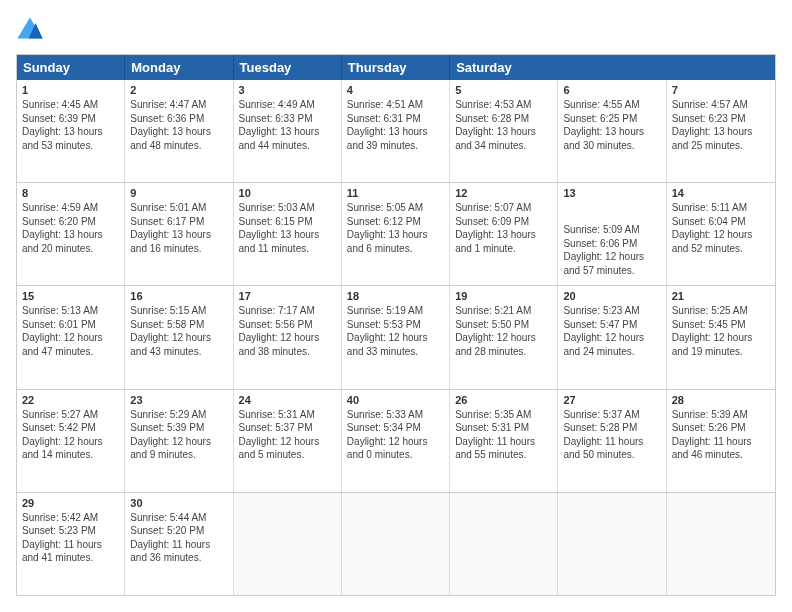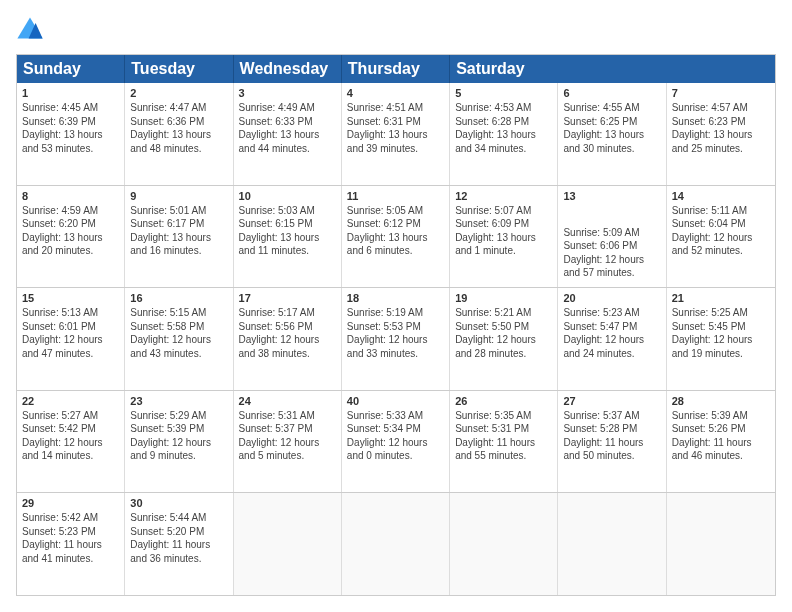--- a/index.html
+++ b/index.html
@@ -59,21 +59,21 @@
       flex-direction: column;
       border: 1px solid #ccc;
     }
     .cal-header {
       display: grid;
       grid-template-columns: repeat(7, 1fr);
       background: #2563a8;
     }
     .cal-header-cell {
       color: #fff;
-      font-size: 16px;
+      font-size: 13px;
       font-weight: bold;
       padding: 5px 6px;
       text-align: left;
       border-right: 1px solid #1a4f8a;
     }
     .cal-header-cell:last-child { border-right: none; }
     .cal-body {
       flex: 1;
       display: flex;
       flex-direction: column;
@@ -125,22 +125,22 @@
     </div>
     <div class="title-section">
       <div class="month-title"></div>
       <div class="location"></div>
     </div>
   </div>
 
   <div class="calendar">
     <div class="cal-header" id="cal-header">
         <div class="cal-header-cell">Sunday</div>
+        <div class="cal-header-cell">Monday</div>
         <div class="cal-header-cell">Tuesday</div>
-        <div class="cal-header-cell">Wednesday</div>
         <div class="cal-header-cell">Thursday</div>
         <div class="cal-header-cell">Saturday</div>
       </div>
     <div class="cal-body" id="cal-body">
         <div class="cal-row">
           <div class="cal-cell">
             <span class="day-num">1</span>
             <div class="cell-info" style="white-space: pre-line;">Sunrise: 4:45 AM
 Sunset: 6:39 PM
 Daylight: 13 hours
@@ -250,21 +250,21 @@
           </div>
           <div class="cal-cell">
             <span class="day-num">16</span>
             <div class="cell-info" style="white-space: pre-line;">Sunrise: 5:15 AM
 Sunset: 5:58 PM
 Daylight: 12 hours
 and 43 minutes.</div>
           </div>
           <div class="cal-cell">
             <span class="day-num">17</span>
-            <div class="cell-info" style="white-space: pre-line;">Sunrise: 5:17 AM
+            <div class="cell-info" style="white-space: pre-line;">Sunrise: 7:17 AM
 Sunset: 5:56 PM
 Daylight: 12 hours
 and 38 minutes.</div>
           </div>
           <div class="cal-cell">
             <span class="day-num">18</span>
             <div class="cell-info" style="white-space: pre-line;">Sunrise: 5:19 AM
 Sunset: 5:53 PM
 Daylight: 12 hours
 and 33 minutes.</div>

